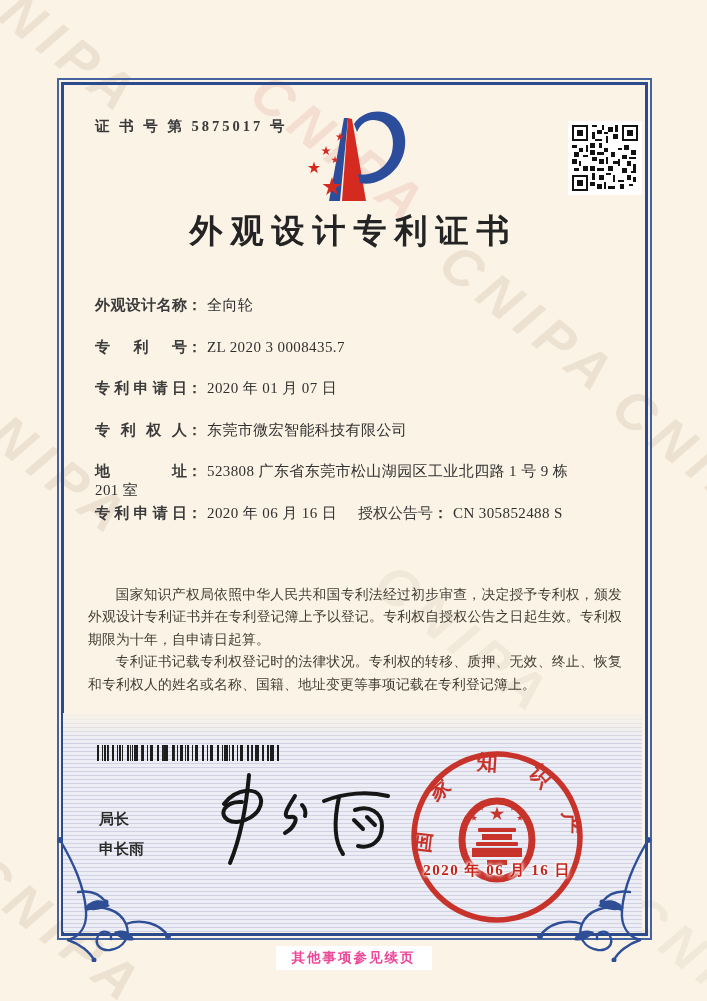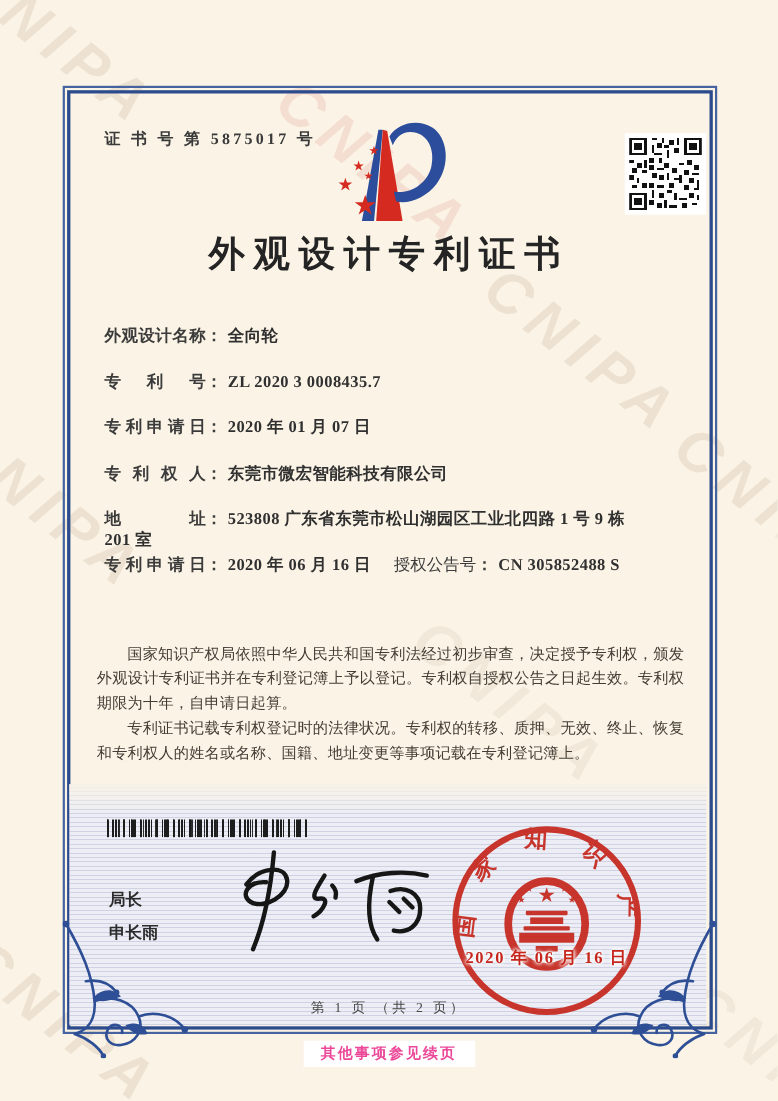--- a/index.html
+++ b/index.html
@@ -43,21 +43,21 @@
       display:flex;align-items:center;justify-content:center;}
 
   .title{position:absolute;left:0;top:209px;width:100%;text-align:center;
          font-size:33px;font-weight:700;letter-spacing:8px;color:#242424;}
 
   .fields{position:absolute;left:95px;top:296px;width:480px;}
   .frow{position:relative;height:41.5px;font-size:15px;}
   .flabel{display:inline-block;width:92px;text-align:justify;text-align-last:justify;
           font-weight:600;color:#3b3b3b;vertical-align:top;}
   .fcolon{font-weight:600;color:#3b3b3b;}
-  .fvalue{font-weight:700;color:#303030;letter-spacing:0.4px;margin-left:5px;}
+  .fvalue{font-weight:400;color:#303030;letter-spacing:0.4px;margin-left:5px;}
   .fgroup2{position:absolute;left:263px;top:0;white-space:nowrap;}
 
   .paras{position:absolute;left:88px;top:584px;width:534px;font-size:13.8px;
          line-height:22.4px;text-align:justify;color:#423c34;letter-spacing:0.2px;}
   .paras p{margin:0;text-indent:2em;}
 
   .barcode{position:absolute;left:97px;top:745px;width:184px;height:16px;
      background-image:
        repeating-linear-gradient(90deg,#1d1d1d 0 1.5px,transparent 1.5px 5px),
        repeating-linear-gradient(90deg,#1d1d1d 0 2px,transparent 2px 7.5px),
@@ -303,20 +303,19 @@
             <rect x="74" y="86" width="30" height="6"></rect>
             <rect x="68" y="94" width="42" height="4" rx="1"></rect>
             <rect x="64" y="100" width="50" height="9"></rect>
             <rect x="79" y="112" width="20" height="5"></rect>
           </g>
         </g>
       </svg>
     </div>
     <div class="seal-date">2020 年 06 月 16 日</div>
 
-    <div class="page-info">第 1 页 （共 2 页）</div>
 
     <div class="footer-note">
       <span>其他事项参见续页</span>
     </div>
 
   </div>
 </div>
 
 </body></html>

